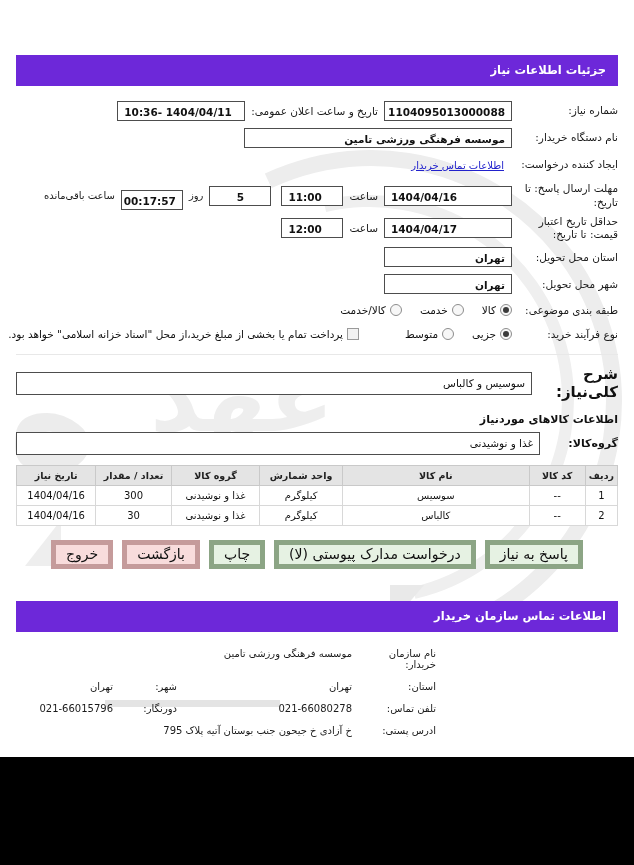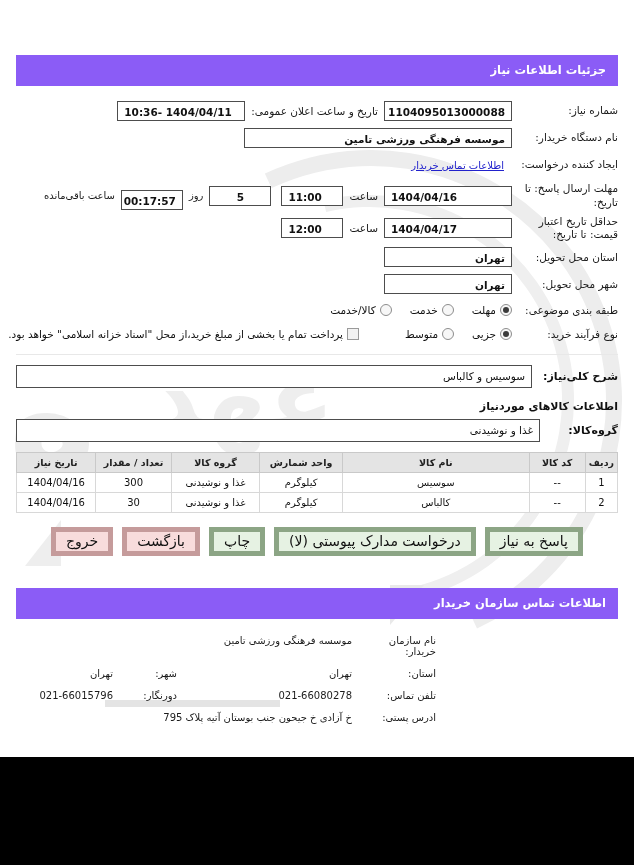--- a/index.html
+++ b/index.html
@@ -107,21 +107,21 @@
     left: 265px;
     top: 757px;
     width: 115px;
     height: 108px;
     background: #000;
   }
 
   
   .section-bar {
     margin: 0 16px;
-    background: #8b5cf6;
+    background: #6d28d9;
     color: #ffffff;
     font-weight: bold;
     font-size: 11.5px;
     padding: 8px 12px 9px 12px;
     text-align: right;
     position: relative;
   }
   #title-bar-main { margin-top: 55px; }
 
   .panel {
@@ -232,21 +232,21 @@
   .radio-lbl { font-size: 10.5px; }
 
   
   .desc-row {
     display: flex;
     align-items: center;
     margin: 10px 16px 0 16px;
   }
   .desc-label {
     font-weight: bold;
-    font-size: 11px;
+    font-size: 15px;
     width: 80px;
     text-align: right;
     padding-left: 6px;
   }
   .desc-box {
     flex: 1;
     border: 1px solid #4d4d4d;
     background: #fff;
     height: 21px;
     line-height: 21px;
@@ -465,21 +465,21 @@
 
       <div class="frow">
         <div class="flabel">شهر محل تحویل:</div>
         <div class="fbox box-city rtl-txt">تهران</div>
       </div>
 
       <div class="radio-line">
         <div class="flabel">طبقه بندی موضوعی:</div>
         <div class="radio-opt">
           <span class="radio checked"></span>
-          <span class="radio-lbl">مهلت</span>
+          <span class="radio-lbl">کالا</span>
         </div>
         <div class="radio-opt">
           <span class="radio"></span>
           <span class="radio-lbl">خدمت</span>
         </div>
         <div class="radio-opt">
           <span class="radio"></span>
           <span class="radio-lbl">کالا/خدمت</span>
         </div>
       </div>

